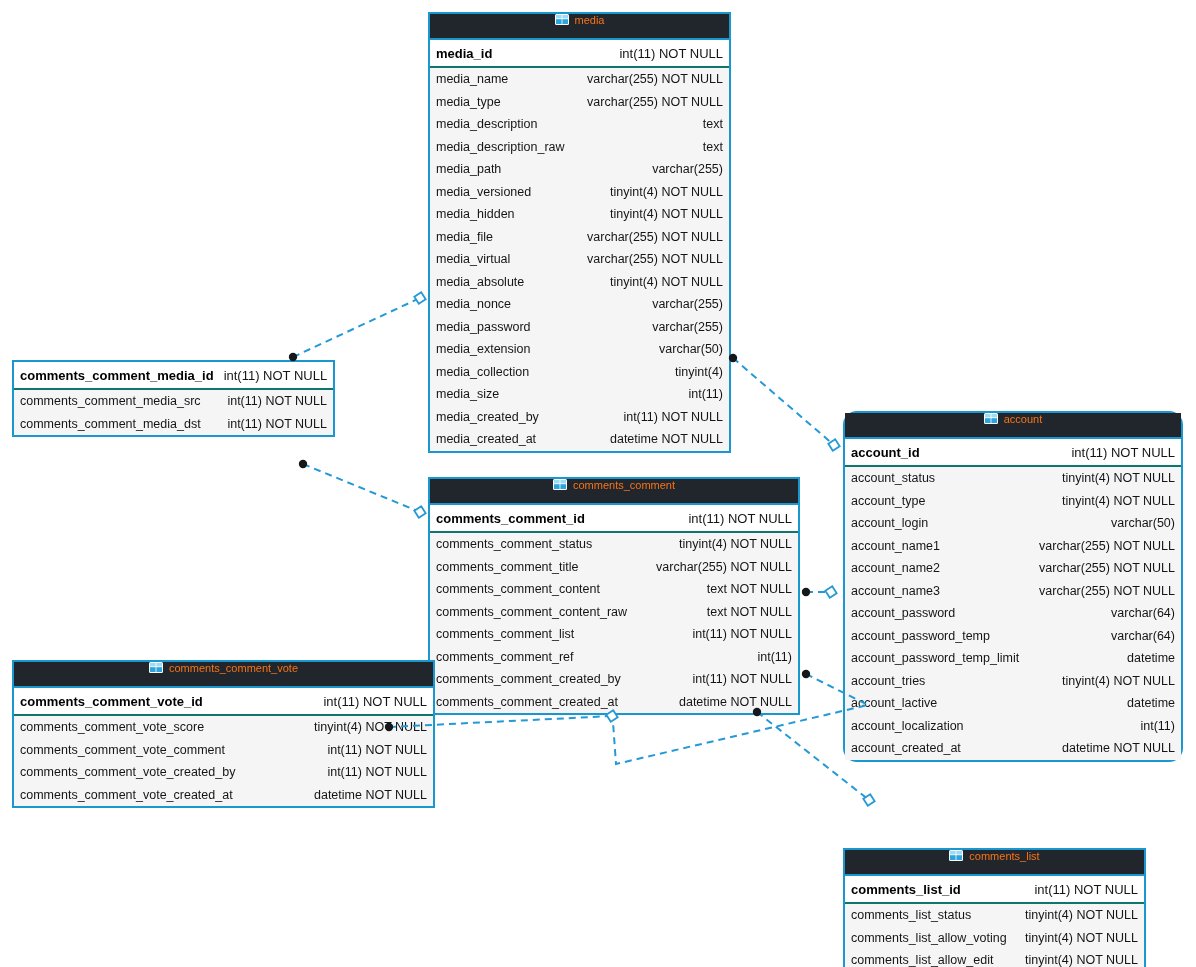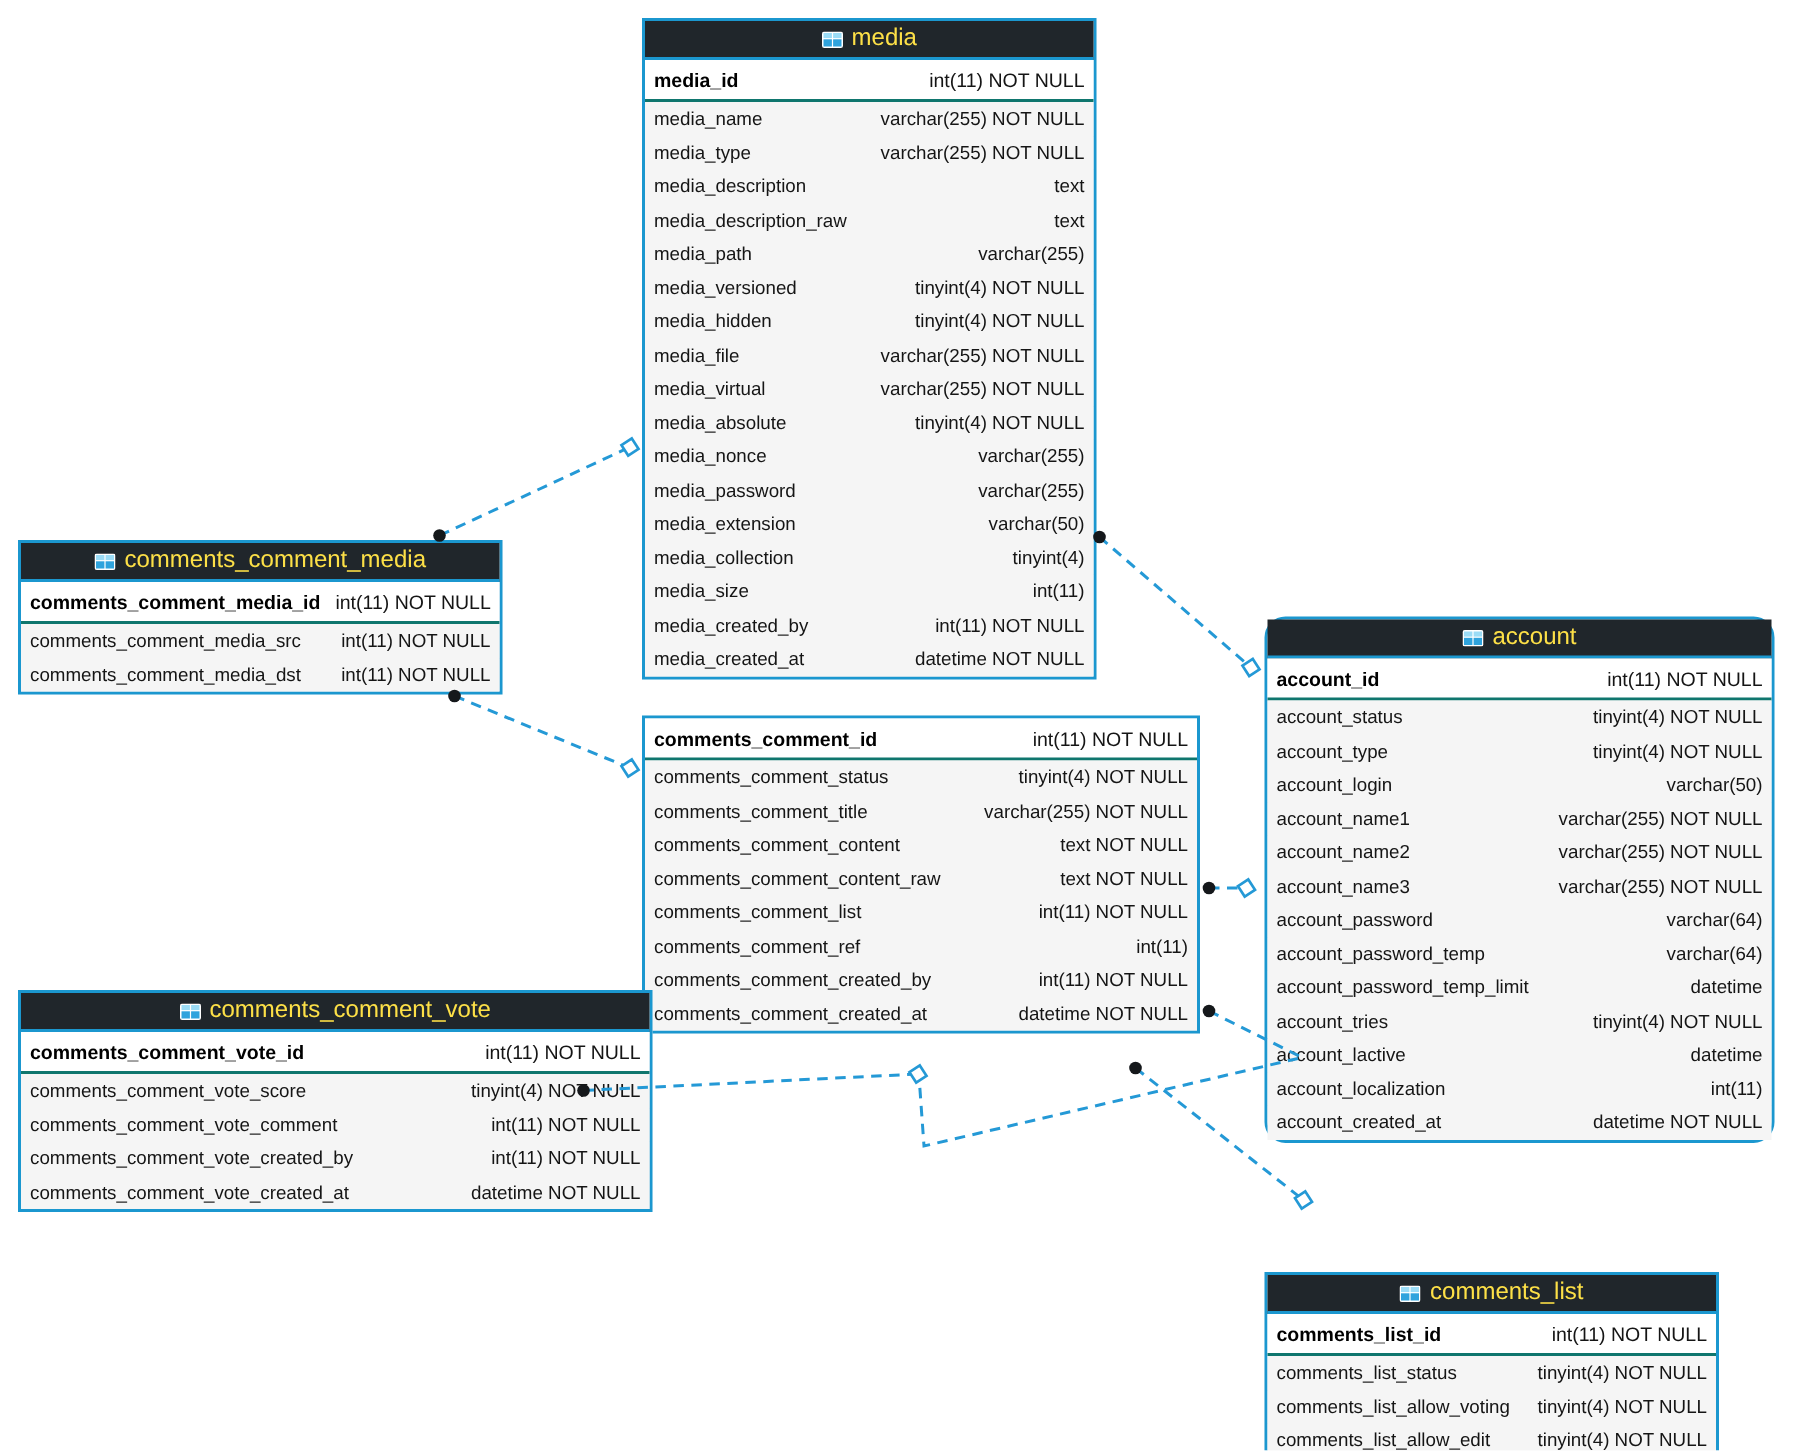--- a/index.html
+++ b/index.html
@@ -5,23 +5,23 @@
   html,body{margin:0;padding:0;background:#ffffff;}
   #canvas{
     position:relative;width:1196px;height:967px;background:#ffffff;
     font-family:"Liberation Sans",sans-serif;overflow:hidden;
   }
   .tbl{
     position:absolute;box-sizing:border-box;border:2px solid #1b97cf;
     background:#f5f5f5;
   }
   .tbl-header{
-    background:#20262b;color:#fde047;height:26px;box-sizing:border-box;
-    display:flex;align-items:center;justify-content:center;gap:6px;
-    font-size:16px;border-bottom:2px solid #1b97cf;
+    background:#20262b;color:#f97316;height:26px;box-sizing:border-box;
+    display:flex;align-items:flex-start;justify-content:center;gap:6px;
+    font-size:11px;border-bottom:2px solid #1b97cf;
   }
   .tbl-icon{display:inline-flex;line-height:0;}
   .t-row{
     display:flex;justify-content:space-between;align-items:center;
     height:22.5px;box-sizing:border-box;padding:0 6px;
     font-size:12.5px;color:#151515;white-space:nowrap;background:#f5f5f5;
   }
   .t-row .c-type{margin-left:10px;}
   .t-row.pk{
     background:#ffffff;height:28px;border-bottom:2px solid #0f766e;
@@ -119,48 +119,48 @@
           <span class="c-name">media_created_by</span>
           <span class="c-type">int(11) NOT NULL</span>
         </div>
         <div class="t-row">
           <span class="c-name">media_created_at</span>
           <span class="c-type">datetime NOT NULL</span>
         </div>
       </div>
     </div>
     <div class="tbl" style="left: 12px; top: 360px; width: 323px;">
-      <div class="tbl-header">
-        <span class="tbl-icon">
-          <svg width="14" height="11" viewBox="0 0 14 11">
-            <rect x="0" y="0" width="14" height="11" rx="1.5" fill="#ffffff"></rect>
-            <rect x="1" y="1" width="5.6" height="3.4" fill="#9bdcf6"></rect>
-            <rect x="7.4" y="1" width="5.6" height="3.4" fill="#9bdcf6"></rect>
-            <rect x="1" y="5.2" width="5.6" height="4.8" fill="#2fa3dd"></rect>
-            <rect x="7.4" y="5.2" width="5.6" height="4.8" fill="#2fa3dd"></rect>
-          </svg>
-        </span>
-        <span>comments_comment_media</span>
-      </div>
       <div class="t-row pk">
         <span class="c-name">comments_comment_media_id</span>
         <span class="c-type">int(11) NOT NULL</span>
       </div>
       <div>
         <div class="t-row">
           <span class="c-name">comments_comment_media_src</span>
           <span class="c-type">int(11) NOT NULL</span>
         </div>
         <div class="t-row">
           <span class="c-name">comments_comment_media_dst</span>
           <span class="c-type">int(11) NOT NULL</span>
         </div>
       </div>
     </div>
     <div class="tbl" style="left: 428px; top: 477px; width: 372px;">
+      <div class="tbl-header">
+        <span class="tbl-icon">
+          <svg width="14" height="11" viewBox="0 0 14 11">
+            <rect x="0" y="0" width="14" height="11" rx="1.5" fill="#ffffff"></rect>
+            <rect x="1" y="1" width="5.6" height="3.4" fill="#9bdcf6"></rect>
+            <rect x="7.4" y="1" width="5.6" height="3.4" fill="#9bdcf6"></rect>
+            <rect x="1" y="5.2" width="5.6" height="4.8" fill="#2fa3dd"></rect>
+            <rect x="7.4" y="5.2" width="5.6" height="4.8" fill="#2fa3dd"></rect>
+          </svg>
+        </span>
+        <span>comments_comment</span>
+      </div>
       <div class="t-row pk">
         <span class="c-name">comments_comment_id</span>
         <span class="c-type">int(11) NOT NULL</span>
       </div>
       <div>
         <div class="t-row">
           <span class="c-name">comments_comment_status</span>
           <span class="c-type">tinyint(4) NOT NULL</span>
         </div>
         <div class="t-row">

